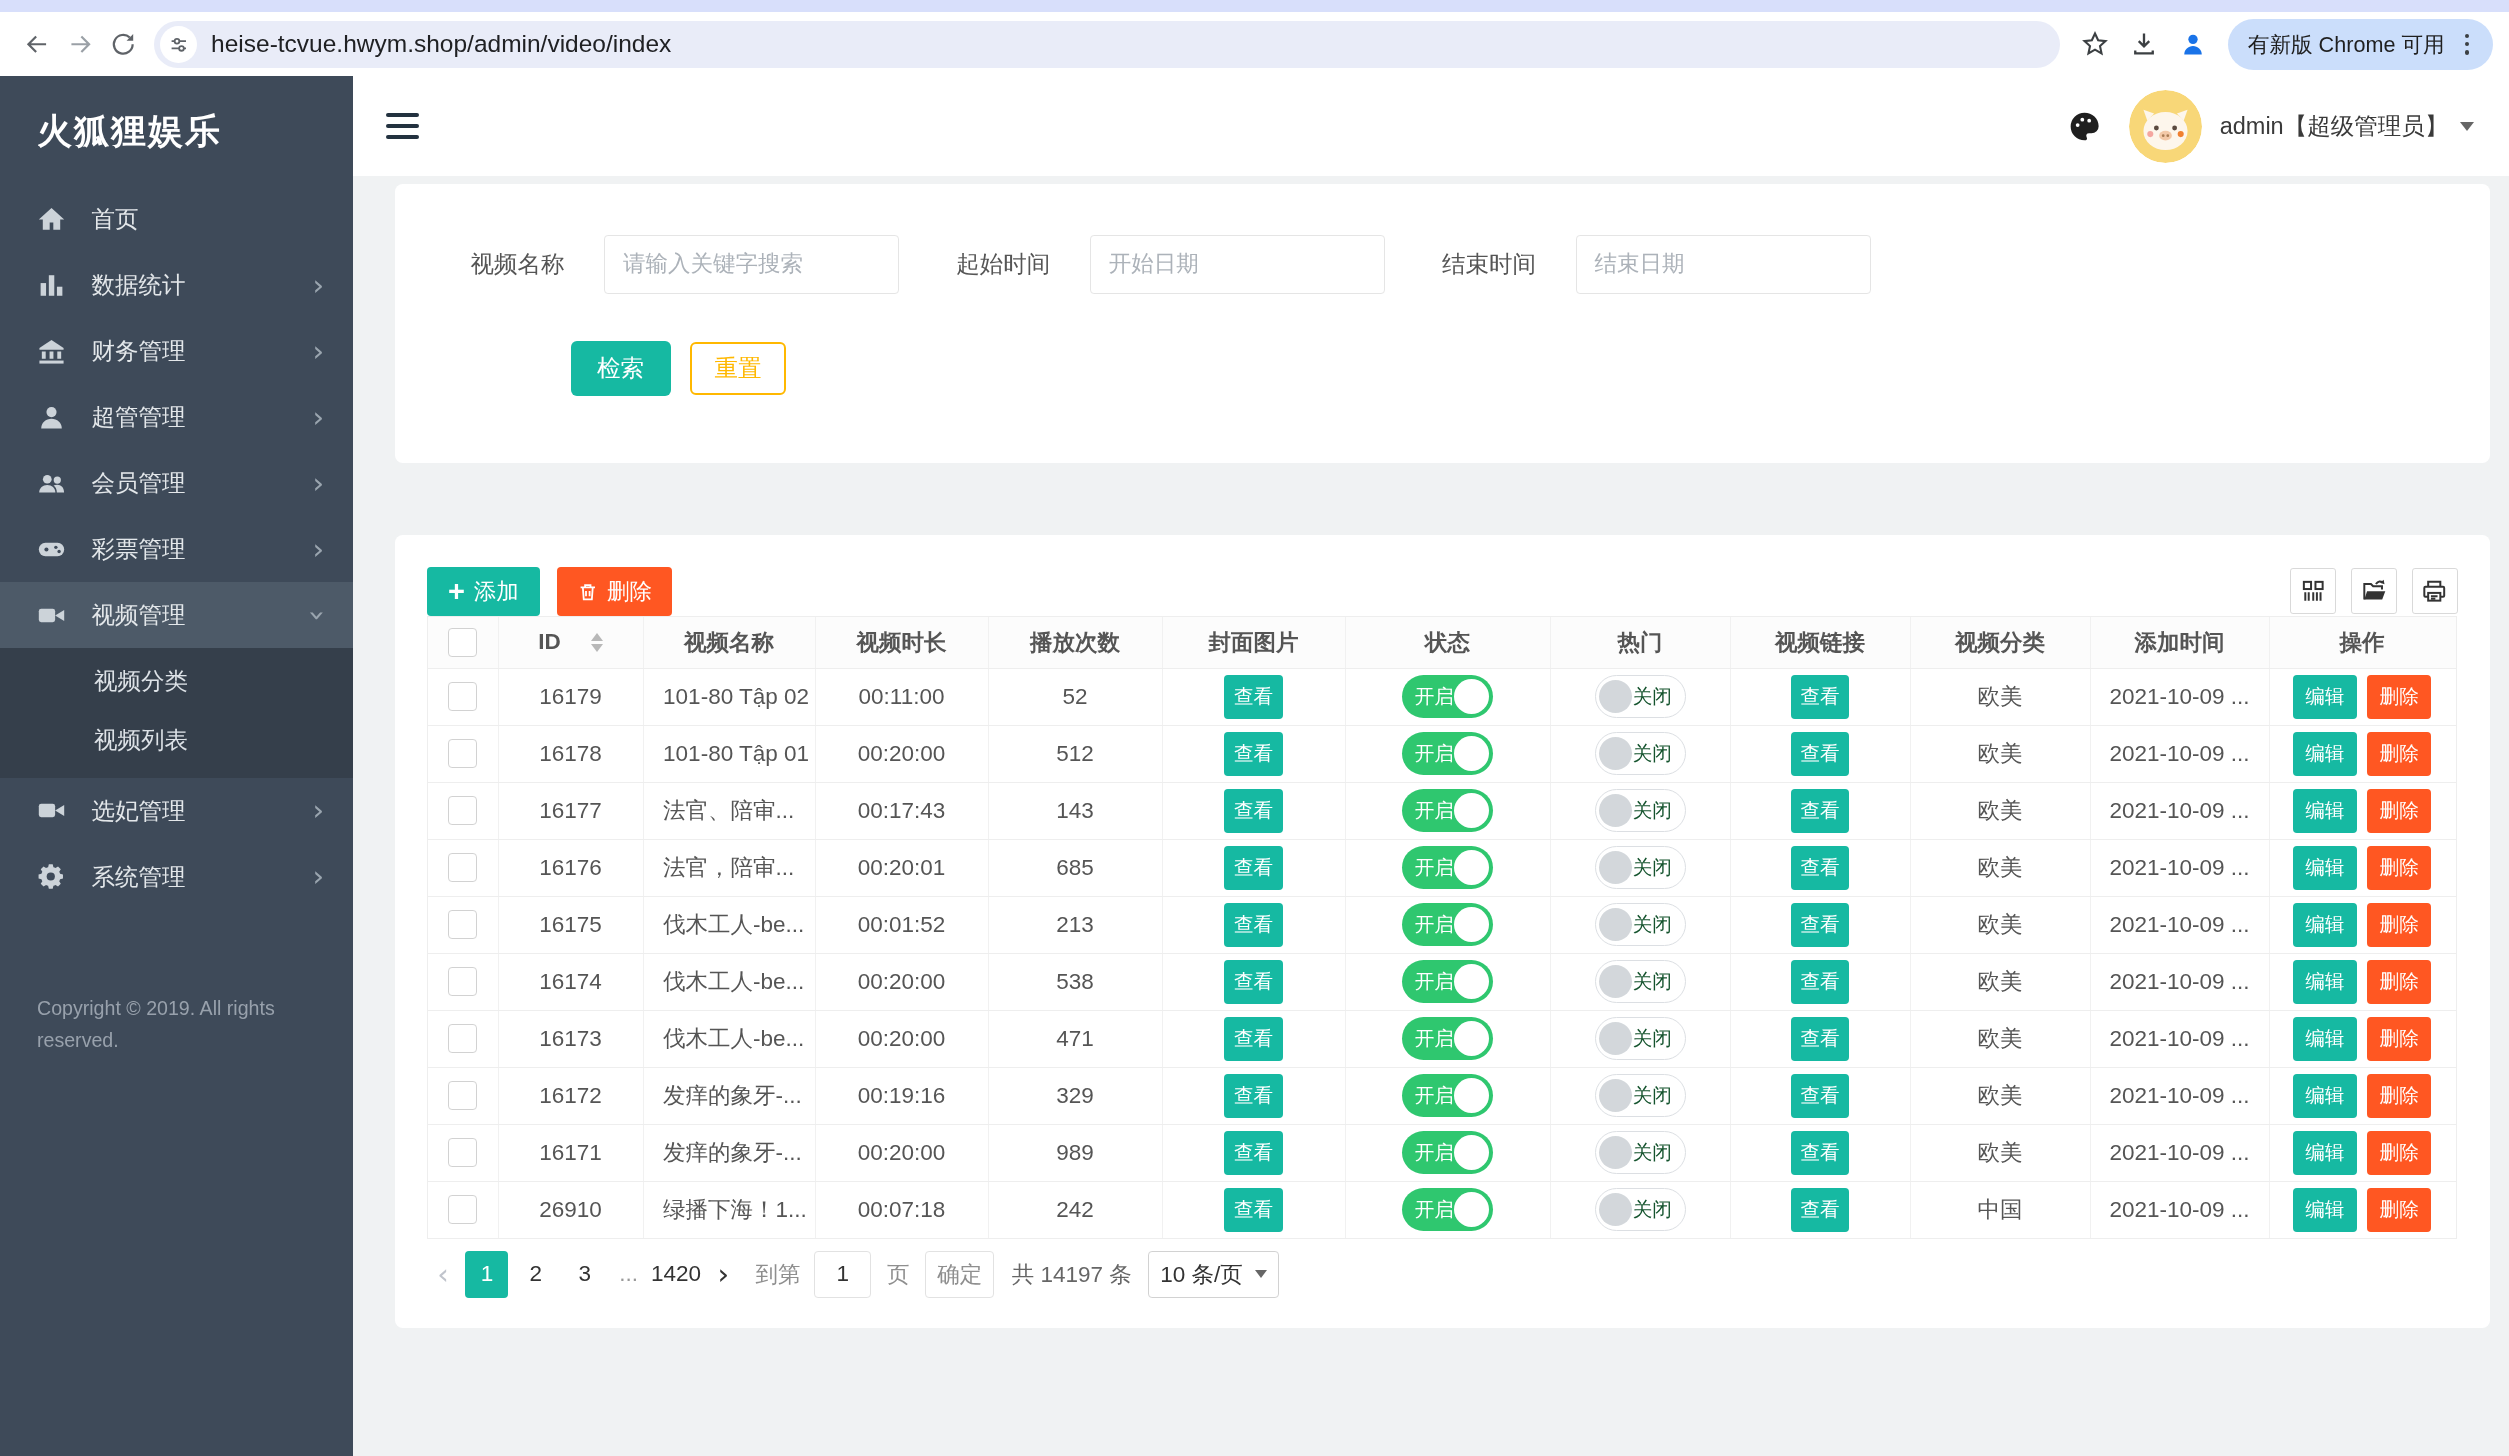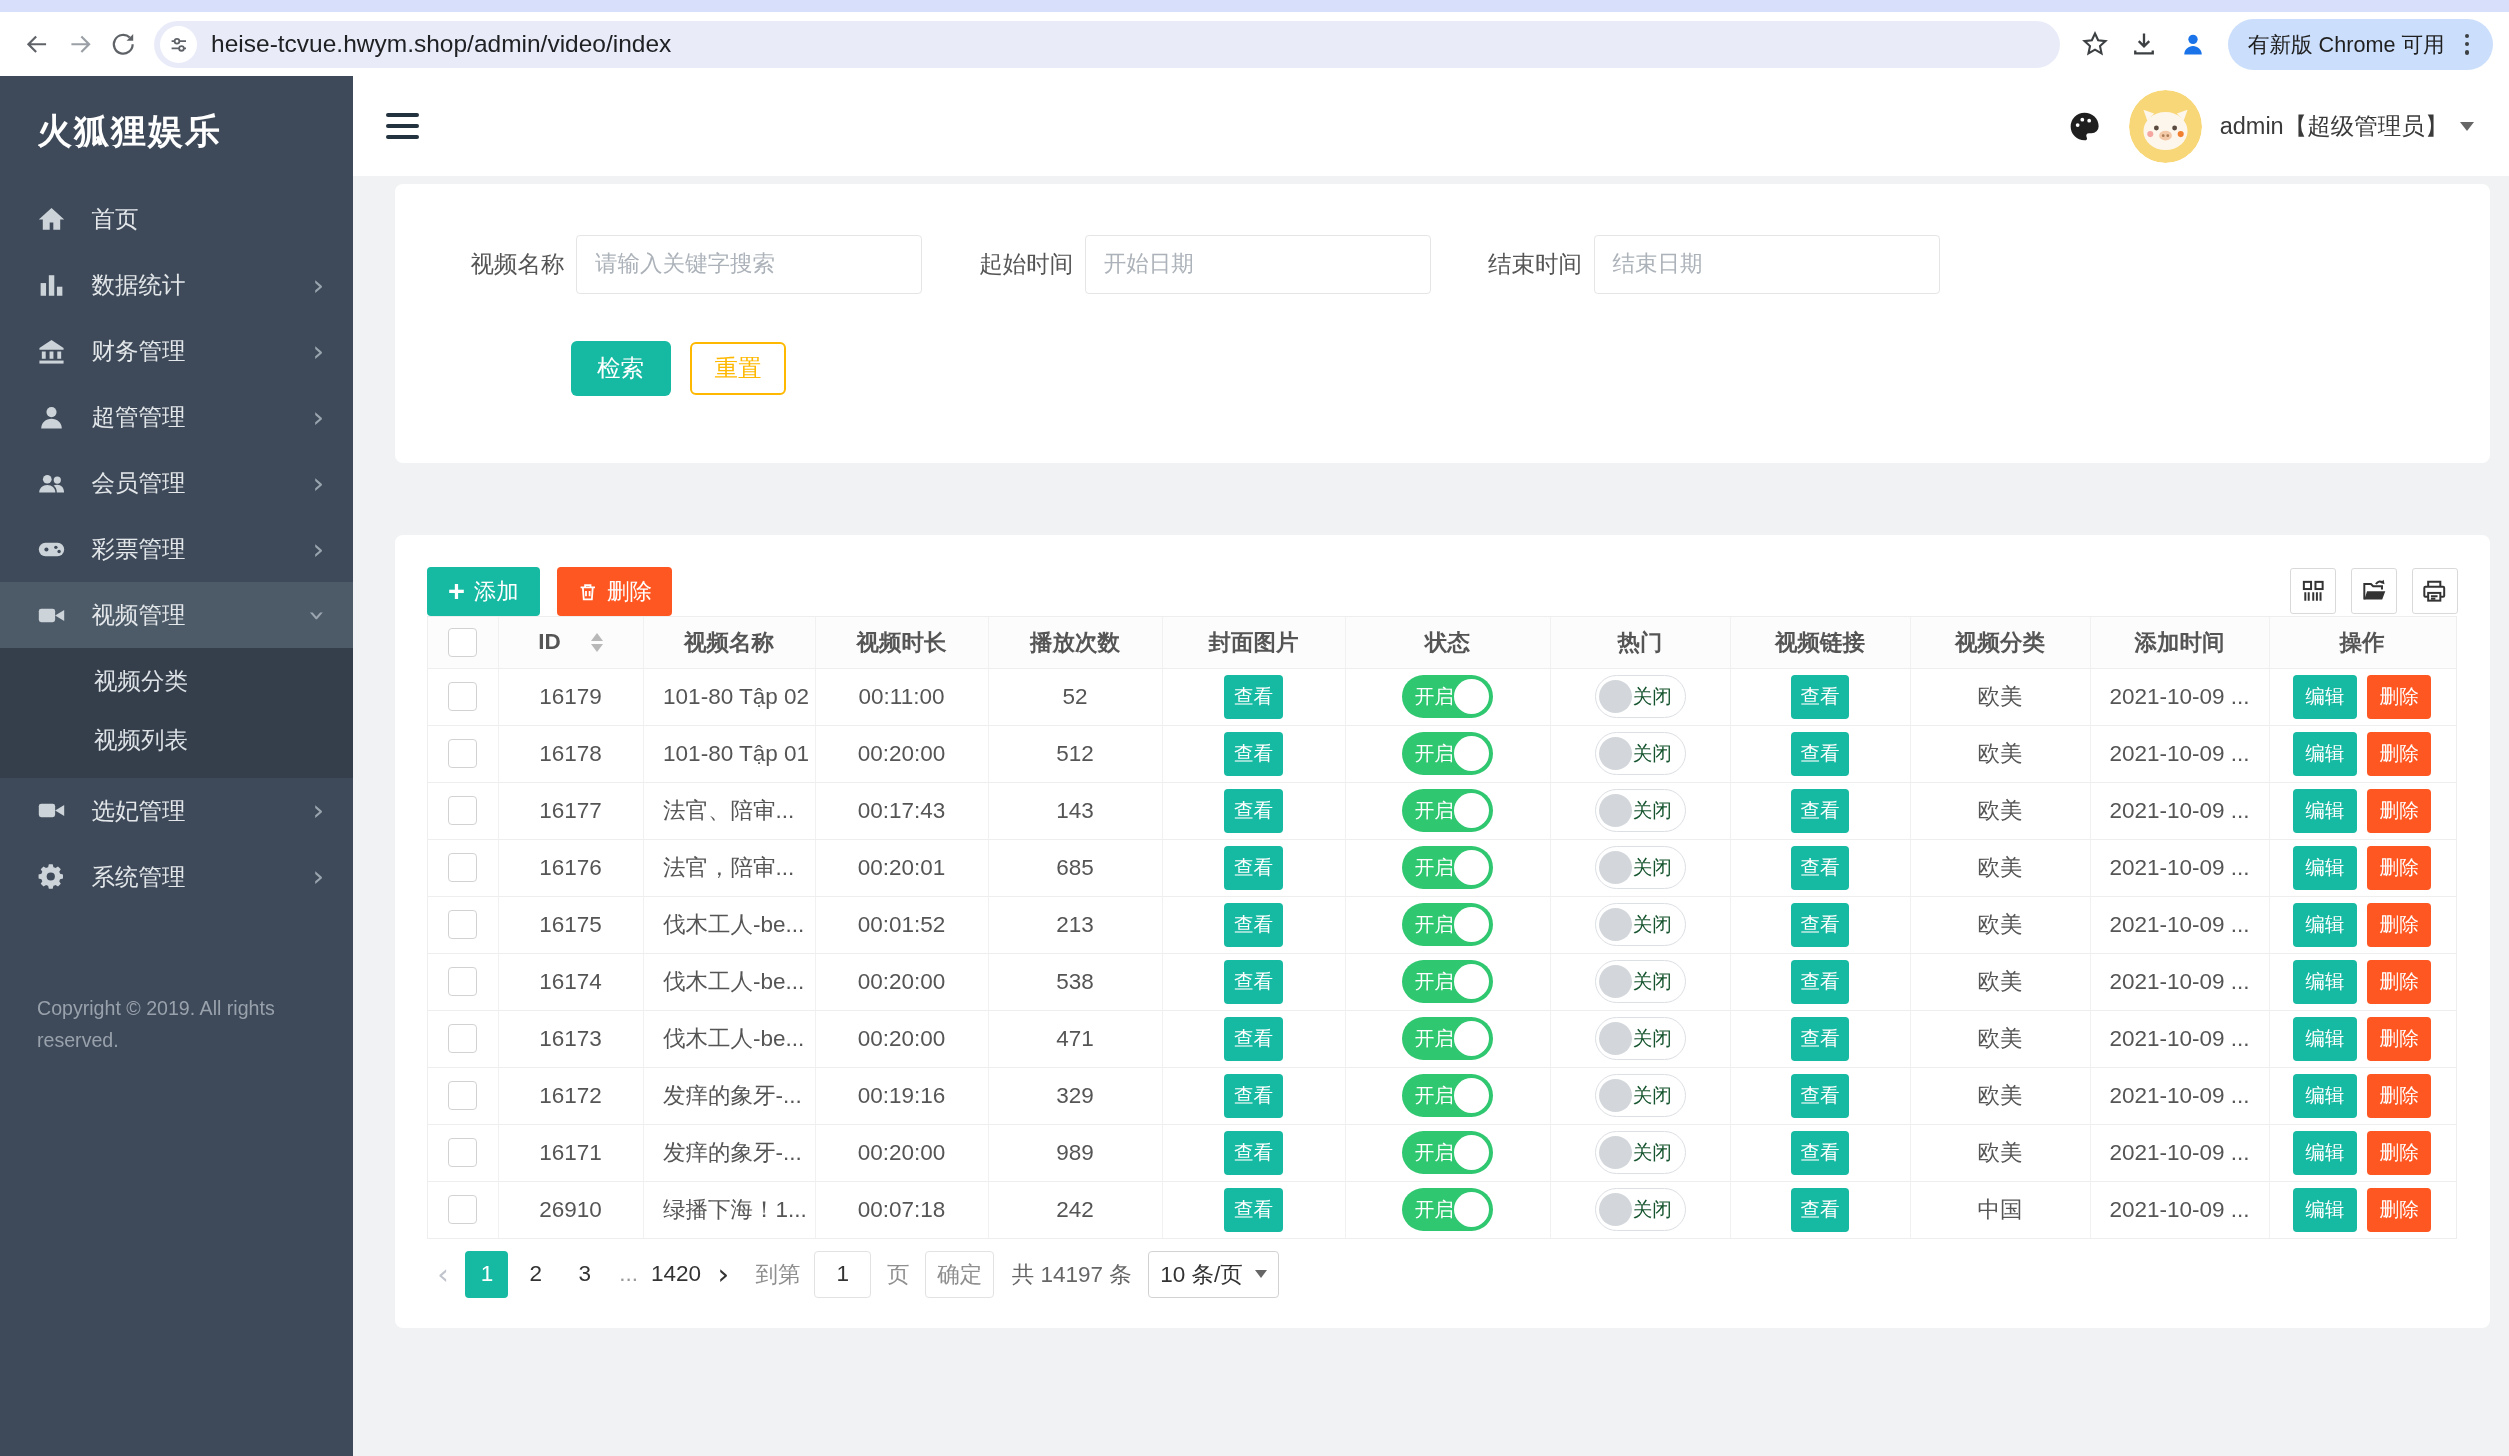--- a/index.html
+++ b/index.html
@@ -47,21 +47,21 @@
   .avatar svg{ width:73px; height:73px; }
   .user-name{ margin-left:17.6px; font-size:23.5px; color:#3a3a3a; }
   .caret-down{ width:0; height:0; border-left:7.8px solid transparent; border-right:7.8px solid transparent; border-top:9.8px solid #666; margin-left:11.8px; }
 
   
   .content{ position:absolute; left:368px; top:176px; width:2156px; height:1280px; background:#f0f2f3; padding:7.8px 35px 0 26.5px; }
   .card{ background:#fff; border-radius:7.8px; }
   .search-card{ width:2095px; height:279px; padding:51px 0 0 76px; }
   .form-row{ display:flex; align-items:center; }
   .f-label{ font-size:23.5px; color:#555; margin-right:11.8px; white-space:nowrap; }
-  .f-input{ width:346px; height:59px; border:1px solid #e5e5e5; border-radius:3.9px; font-size:22.5px; color:#333; padding:0 17.6px; outline:none; font-family:inherit; }
+  .f-input{ width:295px; height:59px; border:1px solid #e5e5e5; border-radius:3.9px; font-size:22.5px; color:#333; padding:0 17.6px; outline:none; font-family:inherit;margin-left:28px; }
   .f-input::placeholder{ color:#acb2b9; }
   .grp{ display:flex; align-items:center; margin-right:57px; }
   .btn-row{ margin-top:47px; margin-left:100px; display:flex; align-items:center; }
   .btn-search{ width:100px; height:55px; background:var(--accent,#16b9a2); color:#fff; font-size:23.5px; border:none; border-radius:5.9px; cursor:pointer; font-family:inherit; }
   .btn-reset{ width:96px; height:53px; background:#fff; color:var(--warning,#ffb800); font-size:23.5px; border:2px solid var(--warning,#ffb800); border-radius:5.9px; margin-left:19.6px; cursor:pointer; font-family:inherit; }
 
   .table-card{ width:2095px; height:793px; margin-top:72px; padding:32px; }
   .tbl-toolbar{ display:flex; align-items:center; height:49px; }
   .btn-add{ height:49px; padding:0 21.6px; background:var(--accent,#16b9a2); border:none; border-radius:3.9px; color:#fff; font-size:22.5px; display:flex; align-items:center; gap:8.8px; cursor:pointer; font-family:inherit; }
   .btn-add .plus{ font-size:29px; font-weight:bold; line-height:1; }

